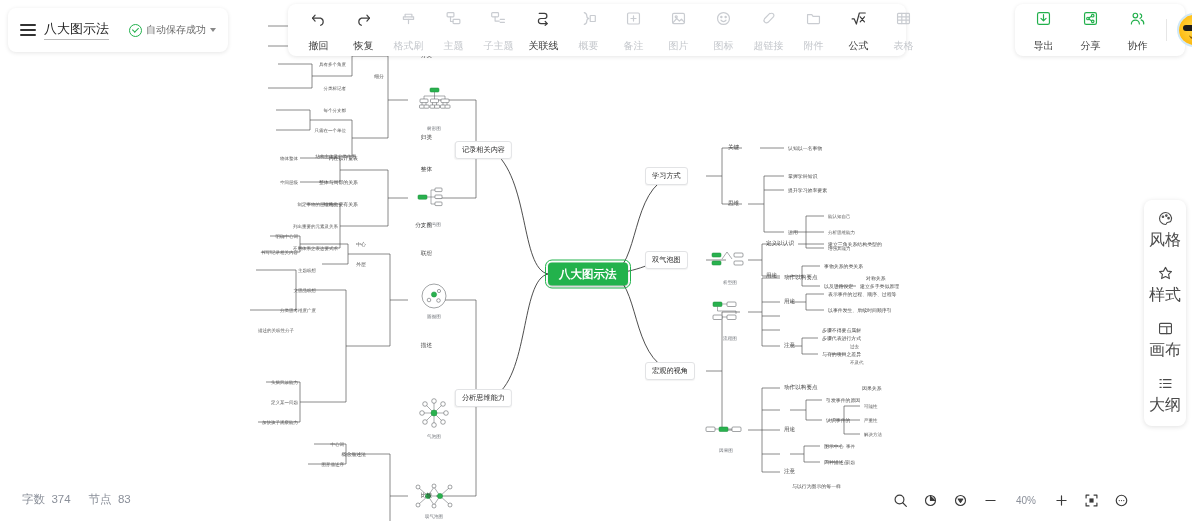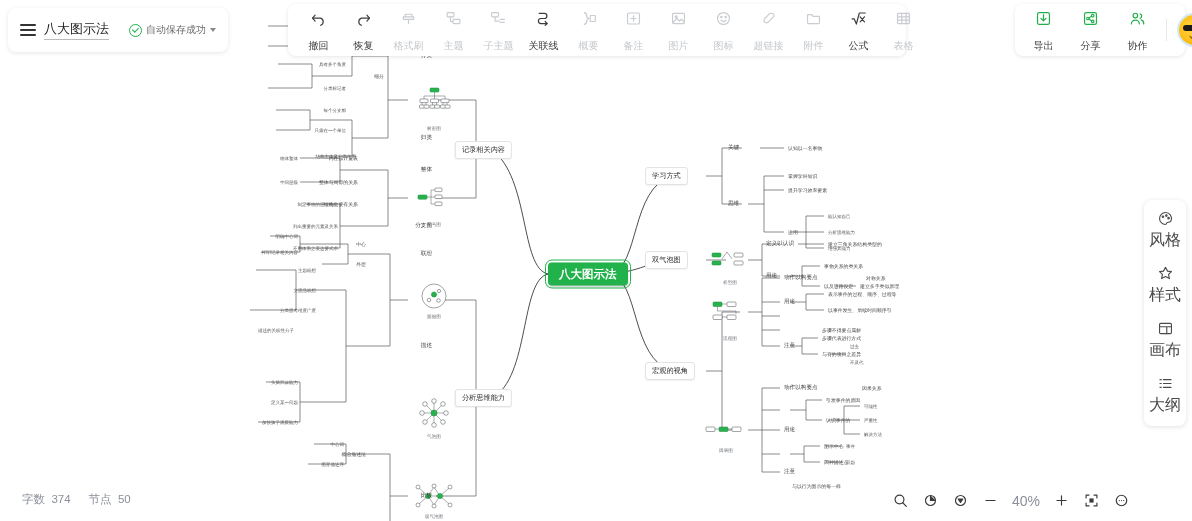--- a/index.html
+++ b/index.html
@@ -98,21 +98,21 @@
     position:absolute; left:22px; bottom:14px; display:flex; gap:18px;
     font-size:11.5px; color:#8a8f99;
   }
   .status-left span b { font-weight:400;margin-top:9px; }
   .zoom-bar {
     position:absolute; right:62px; bottom:12px; display:flex;
     align-items:center; gap:13px;
   }
   .zb-btn { cursor:pointer; display:flex; align-items:center; justify-content:center; width:17px; height:17px; }
   .zb-btn svg { fill:none; stroke:#3a3a3a; stroke-width:1.4; stroke-linecap:round; stroke-linejoin:round; }
-  .zoom-level { font-size:14px; color:#8a8f99; min-width:28px; text-align:center; }
+  .zoom-level { font-size:10px; color:#8a8f99; min-width:28px; text-align:center; }
 
   
   .map { position:absolute; left:0; top:58px; width:1192px; height:440px; }
   .map svg.links { position:absolute; left:0; top:0; width:1192px; height:463px; overflow:visible; }
   .map svg.links path { fill:none; stroke:#4a4a4a; stroke-width:.65; }
   .map svg.links path.trunk { stroke:#3a3a3a; stroke-width:.9; }
 
   .node { position:absolute; transform:translateY(-50%); white-space:nowrap; }
 
   .node.root {
@@ -606,21 +606,21 @@
     <div class="dock-item">
       <svg width="17" height="17" viewBox="0 0 20 20">
           <path d="M3.5 5.5 H5 M3.5 10 H5 M3.5 14.5 H5 M7.5 5.5 H16.5 M7.5 10 H16.5 M7.5 14.5 H16.5"></path>
         </svg>
       <span class="d-label">大纲</span>
     </div>
   </div>
 
   <div class="status-left">
     <span><b>字数</b>&nbsp;&nbsp;<b>374</b></span>
-    <span><b>节点</b>&nbsp;&nbsp;<b>50</b></span>
+    <span><b>节点</b>&nbsp;&nbsp;<b>83</b></span>
   </div>
 
   <div class="zoom-bar">
     <div class="zb-btn">
       <svg width="15" height="15" viewBox="0 0 18 18">
           <circle cx="7.8" cy="7.8" r="5.3"></circle>
           <path d="M11.7 11.7 L16 16"></path>
         </svg>
     </div>
     <div class="zb-btn">

